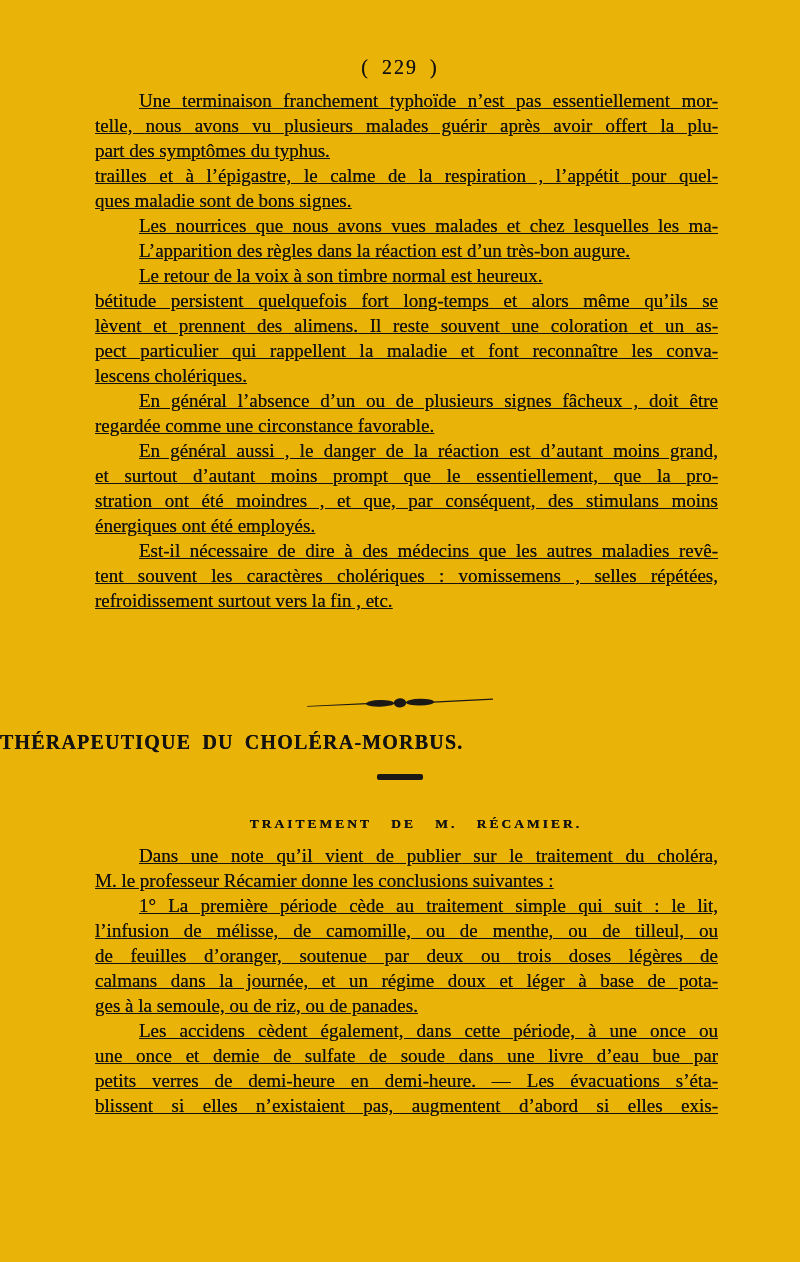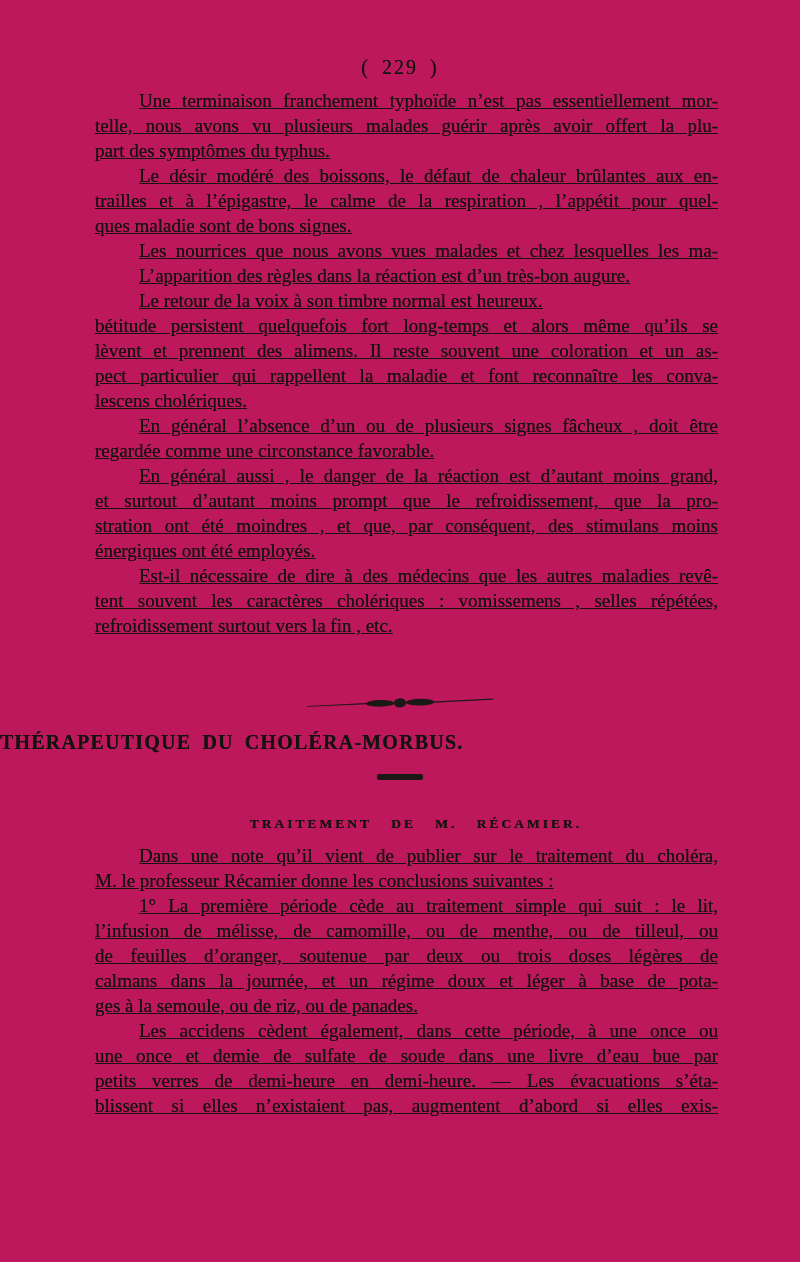--- a/index.html
+++ b/index.html
@@ -5,21 +5,21 @@
   html, body {
     margin: 0;
     padding: 0;
     background: #e8e6e2;
   }
   .page {
     position: relative;
     width: 800px;
     height: 1262px;
     margin: 0 auto;
-    background: #be185d;
+    background: #eab308;
     color: #151310;
     font-family: "Liberation Serif", "DejaVu Serif", serif;
     overflow: hidden;
   }
   .pageno {
     position: absolute;
     top: 56px;
     left: 0;
     width: 100%;
     text-align: center;
@@ -100,21 +100,20 @@
 
   <div class="pageno">( 229 )</div>
 
   <div class="bodycol" id="body-top">
       <p class="para">
         <span class="line first">Une terminaison franchement typhoïde n’est pas essentiellement mor-</span>
         <span class="line">telle, nous avons vu plusieurs malades guérir après avoir offert la plu-</span>
         <span class="line lastline">part des symptômes du typhus.</span>
       </p>
       <p class="para">
-        <span class="line first">Le désir modéré des boissons, le défaut de chaleur brûlantes aux en-</span>
         <span class="line">trailles et à l’épigastre, le calme de la respiration , l’appétit pour quel-</span>
         <span class="line lastline">ques maladie sont de bons signes.</span>
       </p>
       <p class="para">
         <span class="line first">Les nourrices que nous avons vues malades et chez lesquelles les ma-</span>
       </p>
       <p class="para">
         <span class="line first lastline">L’apparition des règles dans la réaction est d’un très-bon augure.</span>
       </p>
       <p class="para">
@@ -125,21 +124,21 @@
         <span class="line">lèvent et prennent des alimens. Il reste souvent une coloration et un as-</span>
         <span class="line">pect particulier qui rappellent la maladie et font reconnaître les conva-</span>
         <span class="line lastline">lescens cholériques.</span>
       </p>
       <p class="para">
         <span class="line first">En général l’absence d’un ou de plusieurs signes fâcheux , doit être</span>
         <span class="line lastline">regardée comme une circonstance favorable.</span>
       </p>
       <p class="para">
         <span class="line first">En général aussi , le danger de la réaction est d’autant moins grand,</span>
-        <span class="line">et surtout d’autant moins prompt que le refroidissement, que la pro-</span>
+        <span class="line">et surtout d’autant moins prompt que le essentiellement, que la pro-</span>
         <span class="line">stration ont été moindres , et que, par conséquent, des stimulans moins</span>
         <span class="line lastline">énergiques ont été employés.</span>
       </p>
       <p class="para">
         <span class="line first">Est-il nécessaire de dire à des médecins que les autres maladies revê-</span>
         <span class="line">tent souvent les caractères cholériques : vomissemens , selles répétées,</span>
         <span class="line lastline">refroidissement surtout vers la fin , etc.</span>
       </p>
     </div>
 

